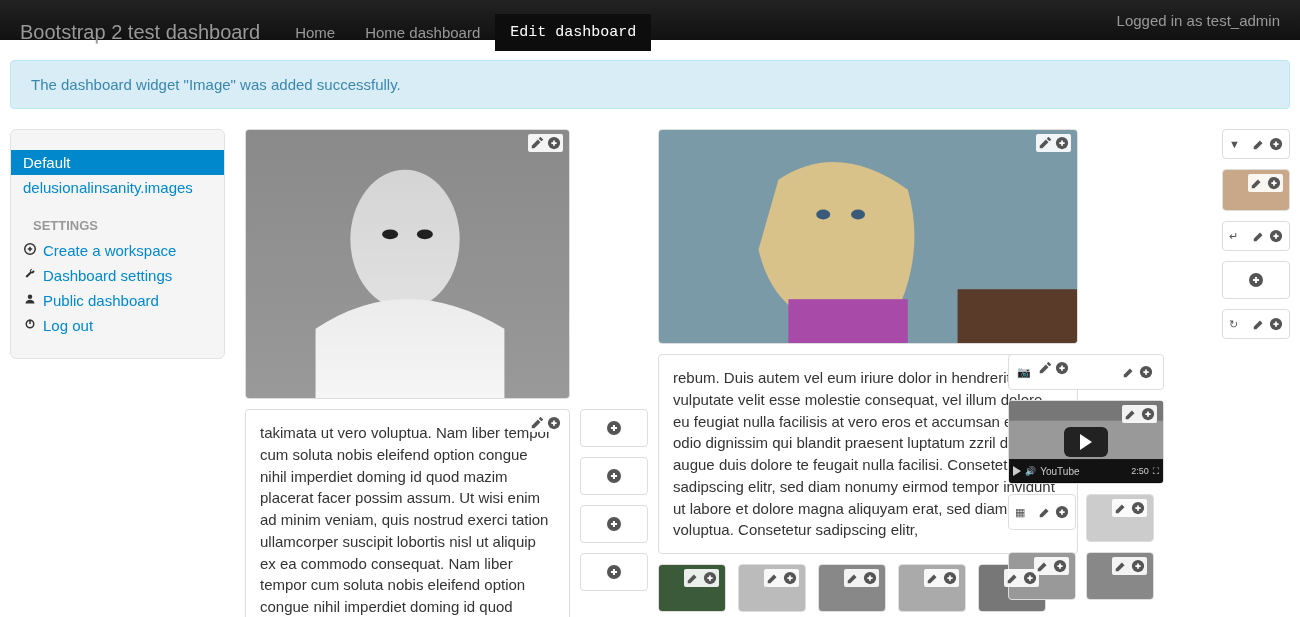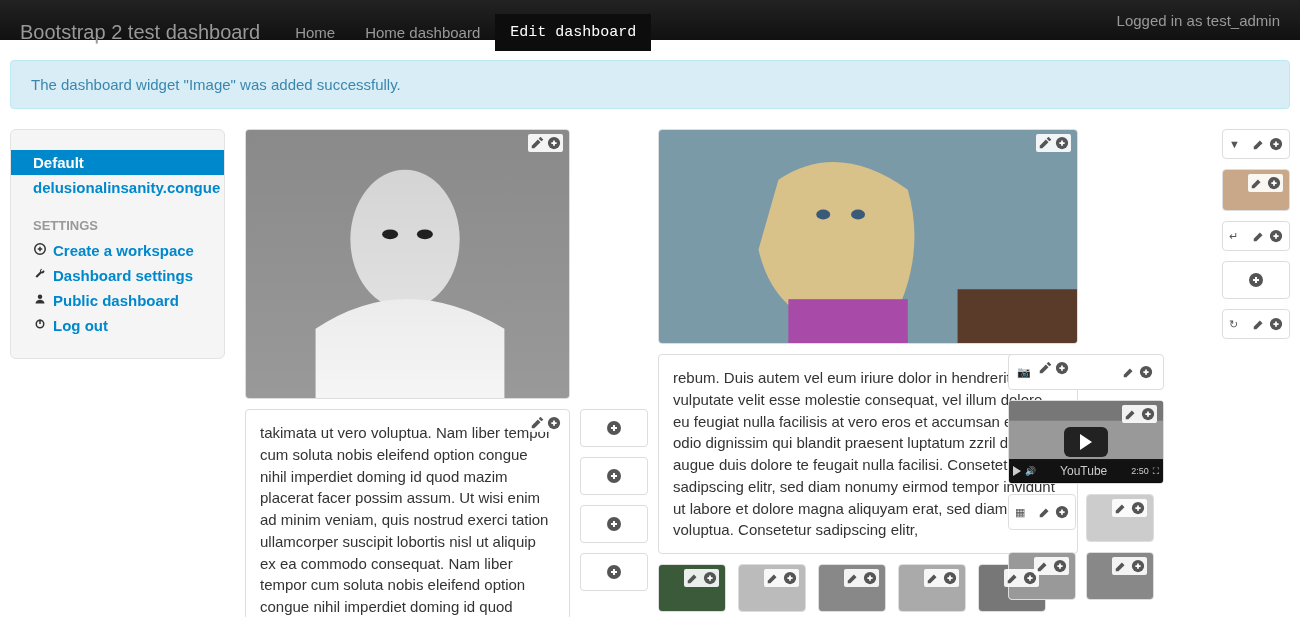--- a/index.html
+++ b/index.html
@@ -13,21 +13,21 @@
 .nav-right { color: #999; font-size: 15px; }
 
 .container { padding: 0 10px; }
 .alert { background: #d9edf7; border: 1px solid #bce8f1; color: #3a87ad; padding: 15px 20px; margin: 20px 0; border-radius: 4px; font-size: 15px; }
 
 .layout { display: flex; gap: 20px; align-items: flex-start; }
 
 .sidebar { width: 215px; background: #f5f5f5; border: 1px solid #e3e3e3; border-radius: 6px; padding: 20px 0; flex-shrink: 0; }
 .sidebar-header { color: #999; font-size: 13px; font-weight: bold; text-transform: uppercase; padding: 3px 22px 5px; }
 .sidebar-header.settings { margin-top: 15px; }
-.sidebar-link { display: flex; align-items: center; gap: 6px; color: #08c; padding: 4px 22px; font-size: 15px; cursor: pointer; font-weight: bold; }
+.sidebar-link { display: flex; align-items: center; gap: 6px; color: #08c; padding: 4px 12px; font-size: 15px; cursor: pointer; }
 .sidebar-link.active { background: #08c; color: #fff; }
 .sidebar-link .icon { width: 14px; text-align: center; font-size: 13px; color: #333; }
 
 .content { flex: 1; display: flex; gap: 10px; align-items: flex-start; }
 
 .widget { background: #fff; border: 1px solid #ddd; border-radius: 4px; position: relative; margin-bottom: 10px; }
 .widget-controls { position: absolute; top: 4px; right: 6px; display: flex; gap: 4px; z-index: 2; }
 .ctrl-icon { width: 14px; height: 14px; cursor: pointer; fill: #555; }
 .widget-controls .ctrl-bg { background: rgba(255,255,255,0.9); border-radius: 2px; padding: 2px; display: flex; gap: 3px; }
 
@@ -70,21 +70,21 @@
   </div>
   <div class="nav-right">Logged in as test_admin</div>
 </div>
 
 <div class="container">
   <div class="alert">The dashboard widget "Image" was added successfully.</div>
 
   <div class="layout">
     <div class="sidebar">
       <div class="sidebar-link active">Default</div>
-      <div class="sidebar-link">delusionalinsanity.congue</div>
+      <div class="sidebar-link">delusionalinsanity.images</div>
 
       <div class="sidebar-header settings">SETTINGS</div>
       <div class="sidebar-link">
         <span class="icon"><svg viewBox="0 0 16 16" width="12" height="12">
               <circle cx="8" cy="8" r="7" fill="none" stroke="#333" stroke-width="2"></circle>
               <path d="M8 5v6M5 8h6" stroke="#333" stroke-width="2"></path>
             </svg></span>
         <span>Create a workspace</span>
       </div>
       <div class="sidebar-link">
@@ -340,21 +340,21 @@
             <svg class="ph" style="position:absolute;inset:0" viewBox="0 0 156 82" preserveAspectRatio="none">
                 <rect width="156" height="82" fill="#777"></rect>
                 <rect x="0" y="20" width="156" height="40" fill="#999"></rect>
               </svg>
             <div class="play-btn" style="position:relative">
                 <div style="width:0;height:0;border-left:12px solid #fff;border-top:8px solid transparent;border-bottom:8px solid transparent"></div>
               </div>
             <div class="video-bar">
               <div class="vbar-play"></div>
               <span>🔊</span>
-              <span style="flex:1;text-align:center;font-size:12px">YouTube</span>
+              <span style="flex:1;text-align:left;font-size:10px">YouTube</span>
               <span>2:50</span>
               <span>⛶</span>
             </div>
           </div>
         </div>
         <div style="display:flex;gap:10px">
           <div class="widget small-box tall" style="width:68px;height:36px;justify-content:space-between;padding:0 6px">
             <span class="mini-icon">▦</span>
             <div style="display:flex;gap:3px">
                 <svg class="ctrl-icon" viewBox="0 0 16 16">

